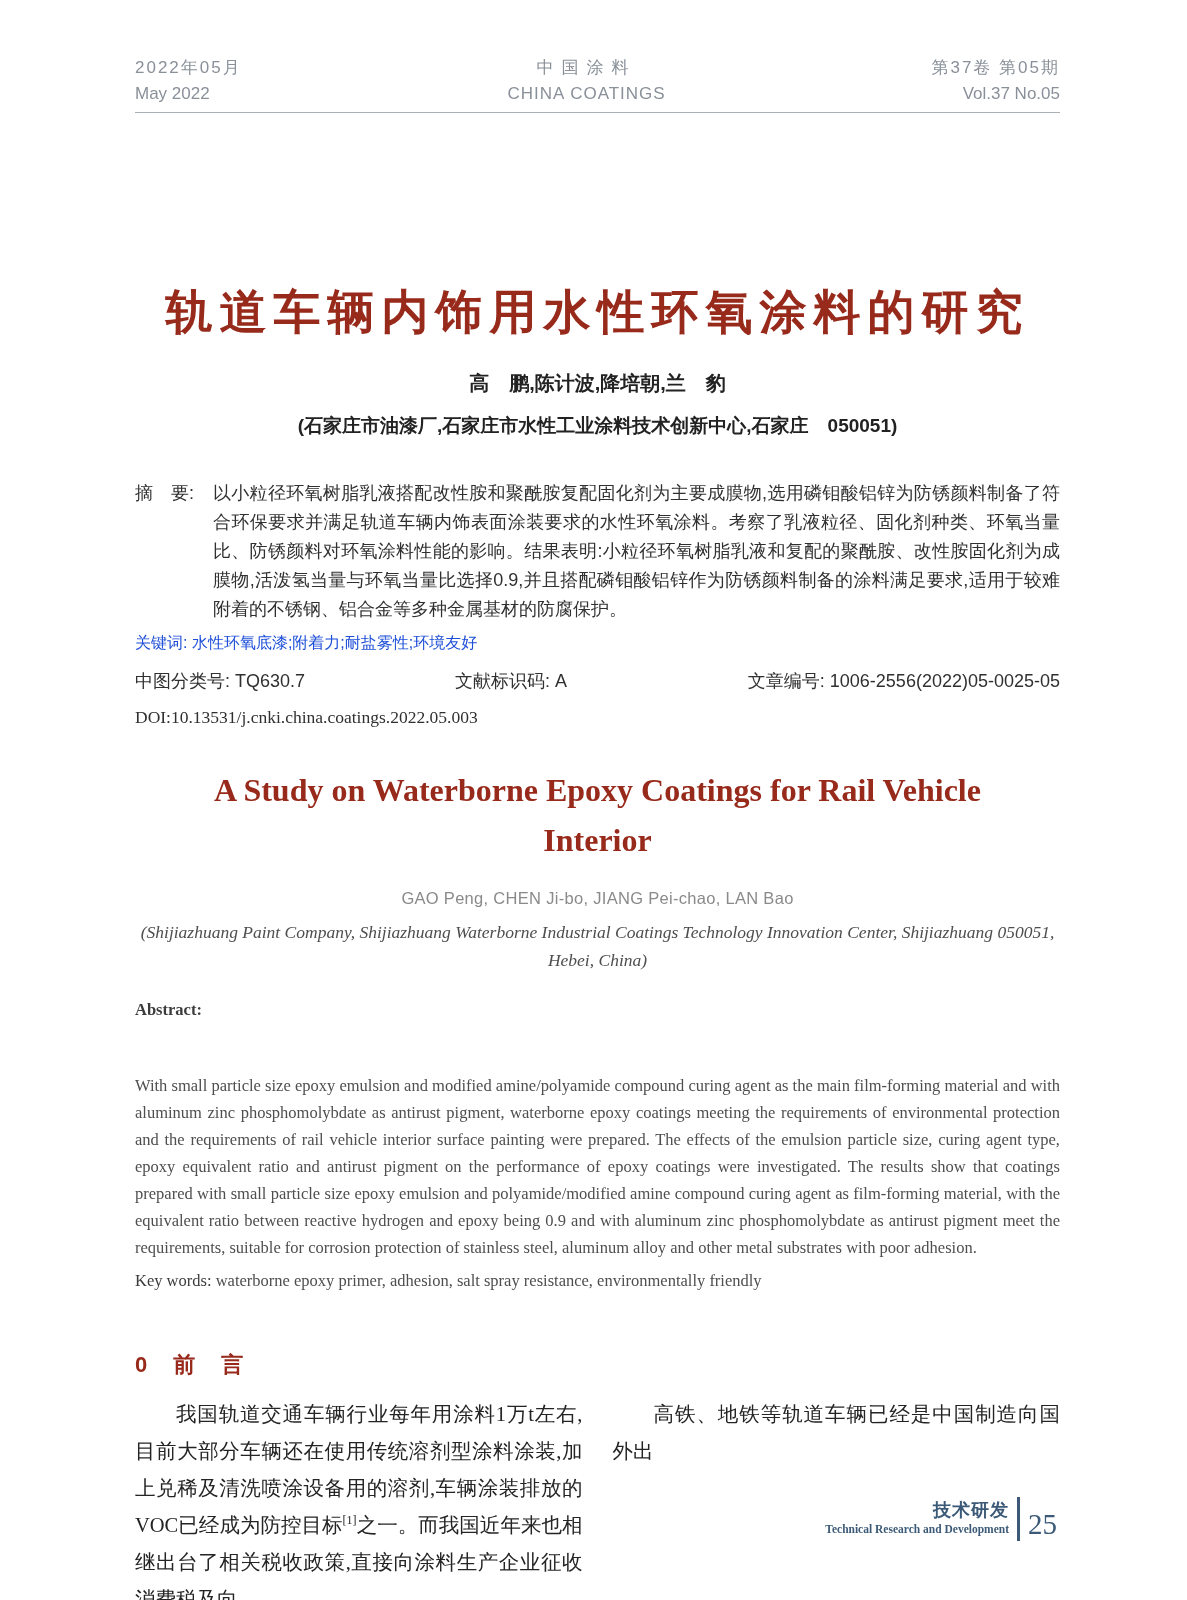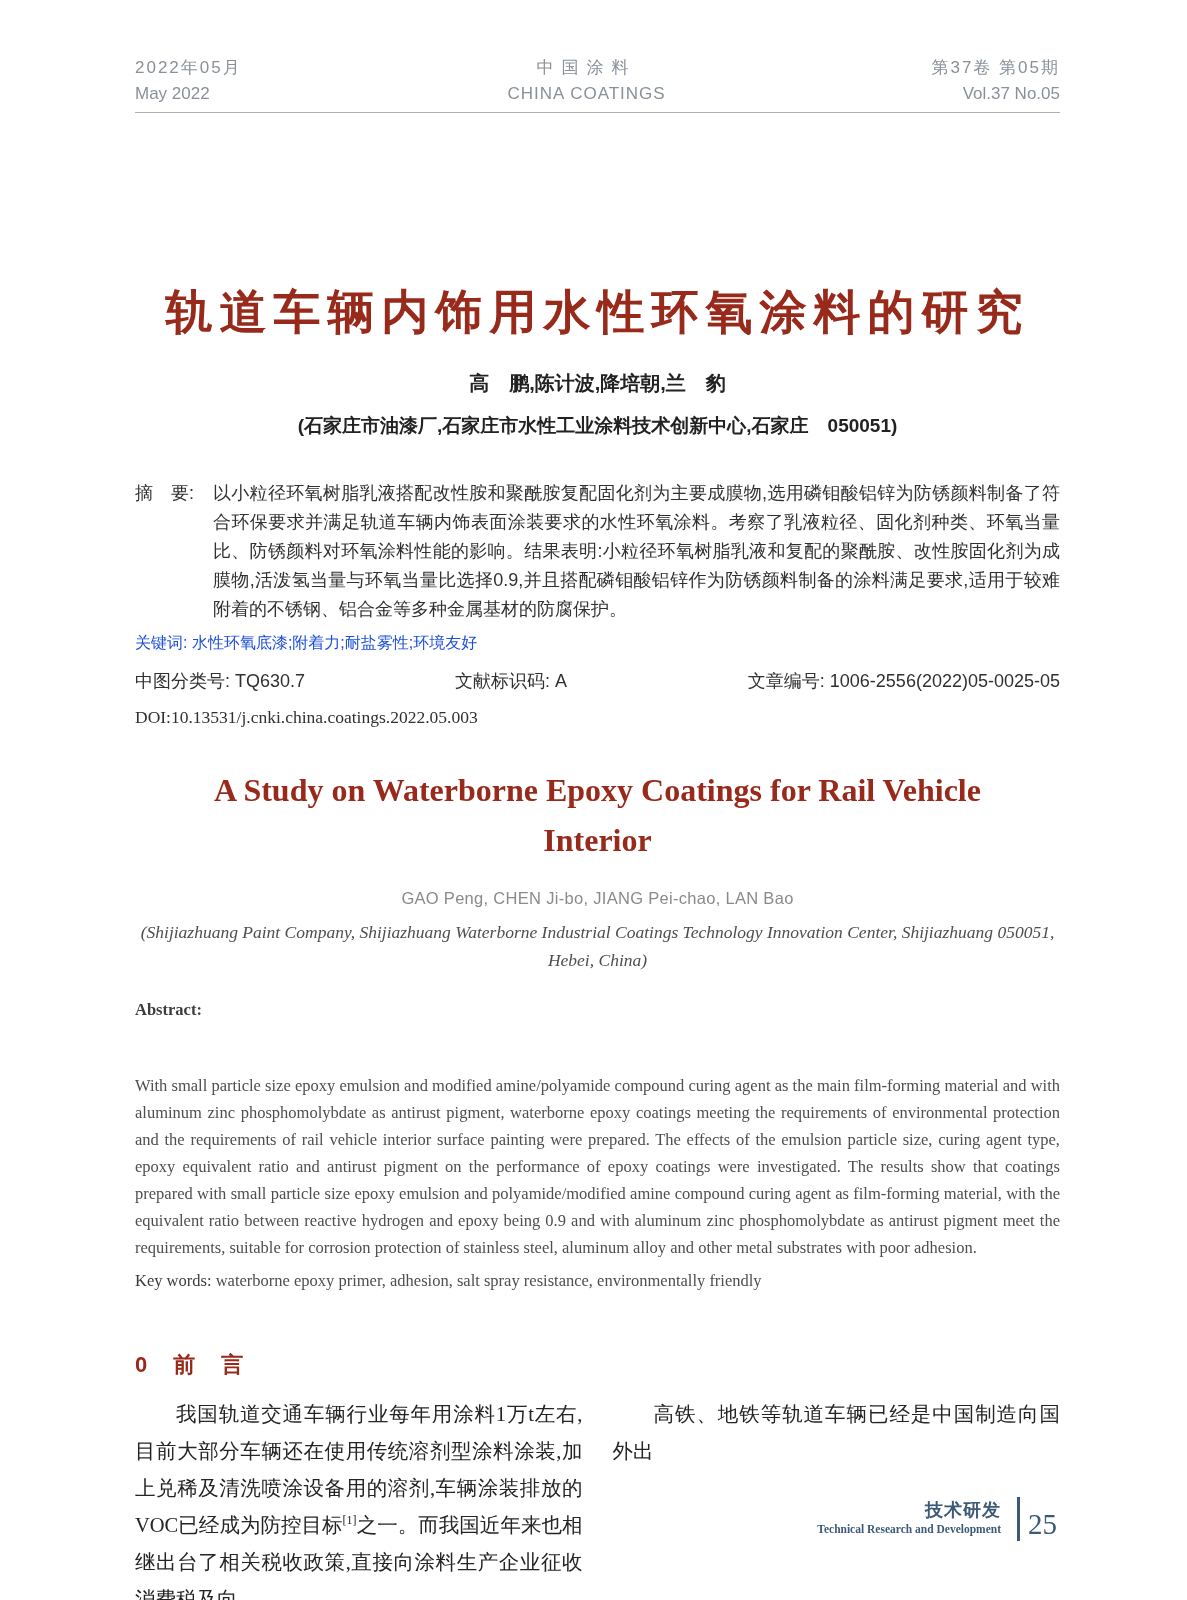--- a/index.html
+++ b/index.html
@@ -117,21 +117,21 @@
   .col p{margin:0;}
   .col p.indent{text-indent:2em;}
   .ref-sup{font-size:12px;vertical-align:super;line-height:0;}
   
   .pfooter{
     position:absolute;right:130px;top:1497px;
     display:flex;align-items:center;
   }
   .pfooter .labels{
     display:flex;flex-direction:column;align-items:flex-end;
-    color:#3c5a77;margin-right:16px;
+    color:#3c5a77;margin-right:8px;
   }
   .pfooter .cn{font-size:18px;font-weight:bold;letter-spacing:1px;line-height:1.2;}
   .pfooter .en{
     font-family:"Liberation Serif",serif;font-weight:bold;
     font-size:11.5px;line-height:1.5;
   }
   .pfooter .vbar{
     width:3px;height:44px;background:#3c5a77;margin-right:8px;
   }
   .pfooter .num{

